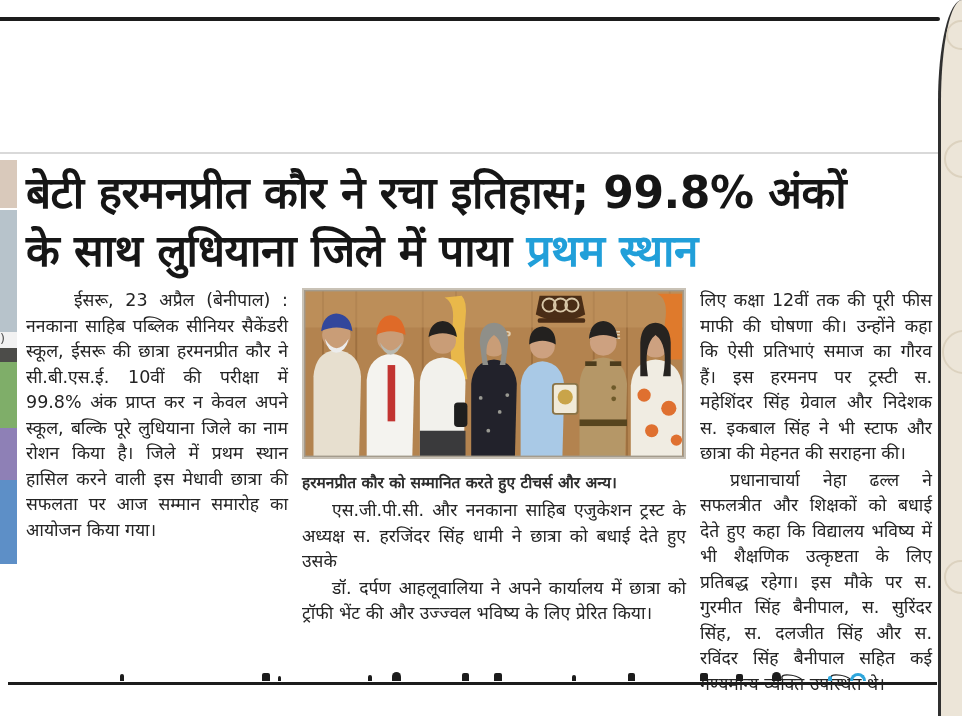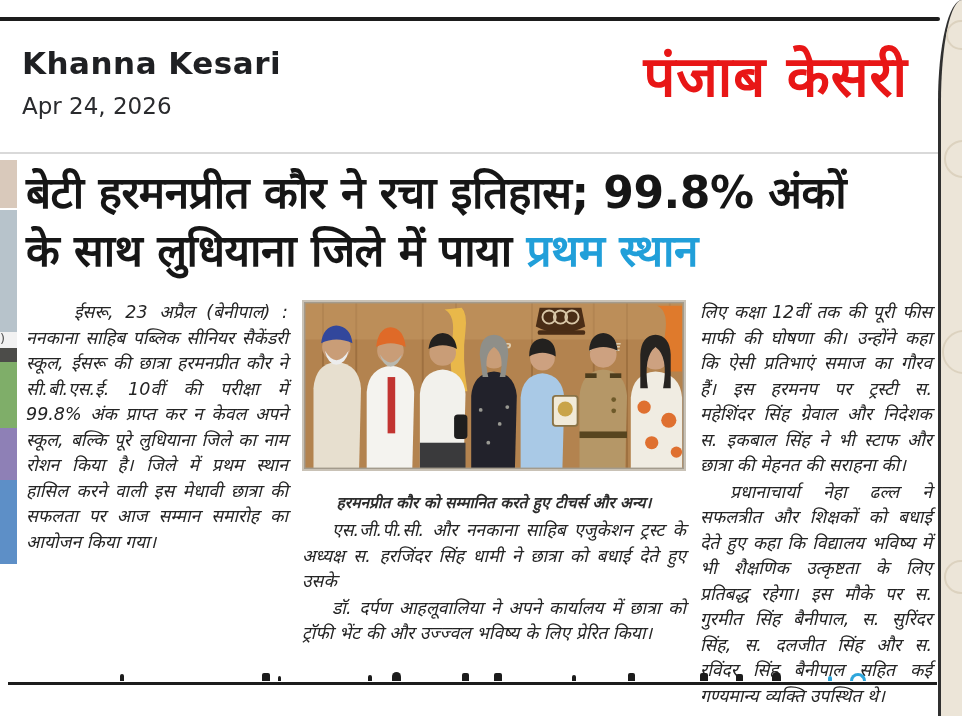--- a/index.html
+++ b/index.html
@@ -33,39 +33,39 @@
   .f1{top:0;height:48px;background:#d9c9bb;}
   .f2{top:50px;height:122px;background:#b7c3cb;}
   .f3{top:172px;height:16px;background:#f2f2f2;color:#555;font-size:13px;line-height:14px;}
   .f4{top:188px;height:14px;background:#4c4c49;}
   .f5{top:202px;height:66px;background:#7fae69;}
   .f6{top:268px;height:52px;background:#8e80b6;}
   .f7{top:320px;height:84px;background:#5d8fc7;}
 
   
   .article{position:absolute;left:26px;top:164px;right:30px;z-index:3;}
-  .headline{margin:0 0 20px 0;font-weight:800;color:#161616;font-size:44px;line-height:58px;
+  .headline{margin:0 0 8px 0;font-weight:800;color:#161616;font-size:44px;line-height:58px;
     letter-spacing:-0.5px;}
   .hl-line{display:block;white-space:nowrap;}
 
-  .body-cols{display:flex;gap:14px;margin-top:8px;font-style:italic;}
+  .body-cols{display:flex;gap:14px;margin-top:8px;}
   .col{color:#242424;font-size:17.5px;line-height:25.5px;text-align:justify;}
   .col-left{width:262px;flex:none;}
   .col-mid{width:384px;flex:none;}
   .col-right{flex:1;}
   .para{margin:0;}
   .para + .para{margin-top:1px;}
   .indent{text-indent:30px;}
   .indent-wide{text-indent:48px;}
 
   
   .photo-fig{margin:0 0 4px 0;}
   .photo-frame{width:384px;height:171px;border:2px solid #c9c2b6;box-sizing:border-box;display:block;}
-  .photo-caption{text-align:center;font-size:15.5px;font-weight:600;color:#2e2e2e;
-    white-space:nowrap;margin-top:21px;line-height:22px;}
+  .photo-caption{font-size:15.5px;font-weight:600;color:#2e2e2e;
+    white-space:nowrap;margin-top:13px;line-height:22px;}
 
   
   .cutoff-row{position:absolute;left:0;top:668px;right:25px;height:14px;z-index:3;}
   .speck{position:absolute;bottom:1px;background:#1c1c1c;border-radius:2px 2px 0 0;}
   .speck.blue{background:#2ea6dc;}
   .arc{width:16px;height:8px;border:3px solid #2ea6dc;border-bottom:none;
     border-radius:10px 10px 0 0;background:transparent;box-sizing:border-box;}
   .bottom-rule{position:absolute;left:8px;top:682px;right:25px;height:3px;background:#1d1d1d;z-index:3;}
 </style>
 </head>
@@ -75,25 +75,20 @@
 
   <div class="edge-strip">
     <div class="pattern-ring ring1"></div>
     <div class="pattern-ring ring2"></div>
     <div class="pattern-ring ring3"></div>
     <div class="pattern-ring ring4"></div>
   </div>
 
   <div class="top-rule"></div>
 
-  <header class="clip-header">
-    <div class="src-name">Khanna Kesari</div>
-    <div class="src-date">Apr 24, 2026</div>
-    <div class="masthead" id="masthead" style="color: rgb(232, 22, 22);">पंजाब केसरी</div>
-  </header>
   <div class="header-sep"></div>
 
   <div class="left-fragments">
     <div class="frag f1"></div>
     <div class="frag f2"></div>
     <div class="frag f3">)</div>
     <div class="frag f4"></div>
     <div class="frag f5"></div>
     <div class="frag f6"></div>
     <div class="frag f7"></div>

